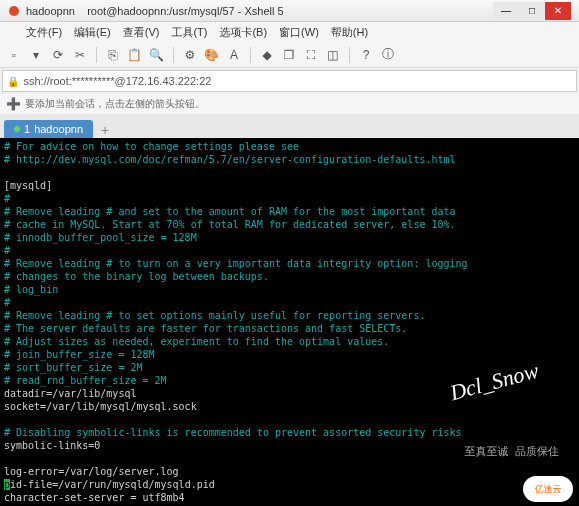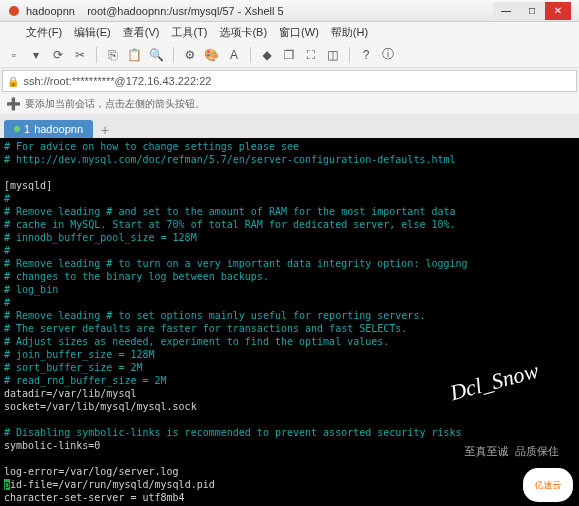--- a/index.html
+++ b/index.html
@@ -33,21 +33,21 @@
     .tab-add { margin-left: 4px; color: #888; font-size: 14px; padding: 0 4px; }
     
     .terminal { background: #000; color: #ccc; font-family: Consolas, monospace; font-size: 10px; line-height: 13px; padding: 2px 4px; height: 370px; overflow: hidden; position: relative; white-space: pre; }
     .terminal .comment { color: #1aa5a5; }
     .terminal .normal { color: #d0d0d0; }
     .terminal .hl { background: #2a5; color: #000; }
     
     .watermark1 { position: absolute; bottom: 120px; right: 40px; color: #fff; font-family: cursive; font-size: 22px; font-style: italic; transform: rotate(-15deg); pointer-events: none; }
     .watermark2 { position: absolute; bottom: 60px; right: 10px; color: #888; font-size: 32px; font-weight: bold; pointer-events: none; }
     .watermark3 { position: absolute; bottom: 50px; right: 20px; color: #aaa; font-size: 11px; pointer-events: none; margin-left: 20px; }
-    .logo-cloud { position: absolute; bottom: 6px; right: 6px; width: 50px; height: 34px; background: #fff; border-radius: 15px; display: flex; align-items: center; justify-content: center; font-size: 9px; color: #ff6600; pointer-events: none; }
+    .logo-cloud { position: absolute; bottom: 6px; right: 6px; width: 50px; height: 26px; background: #fff; border-radius: 15px; display: flex; align-items: center; justify-content: center; font-size: 9px; color: #ff6600; pointer-events: none; }
   </style>
 </head>
 <body>
 
 <div class="titlebar">
   <span class="app-icon">
     <svg width="12" height="12" viewBox="0 0 12 12">
         <circle cx="6" cy="6" r="5" fill="#d84a2a"></circle>
       </svg>
   </span>

